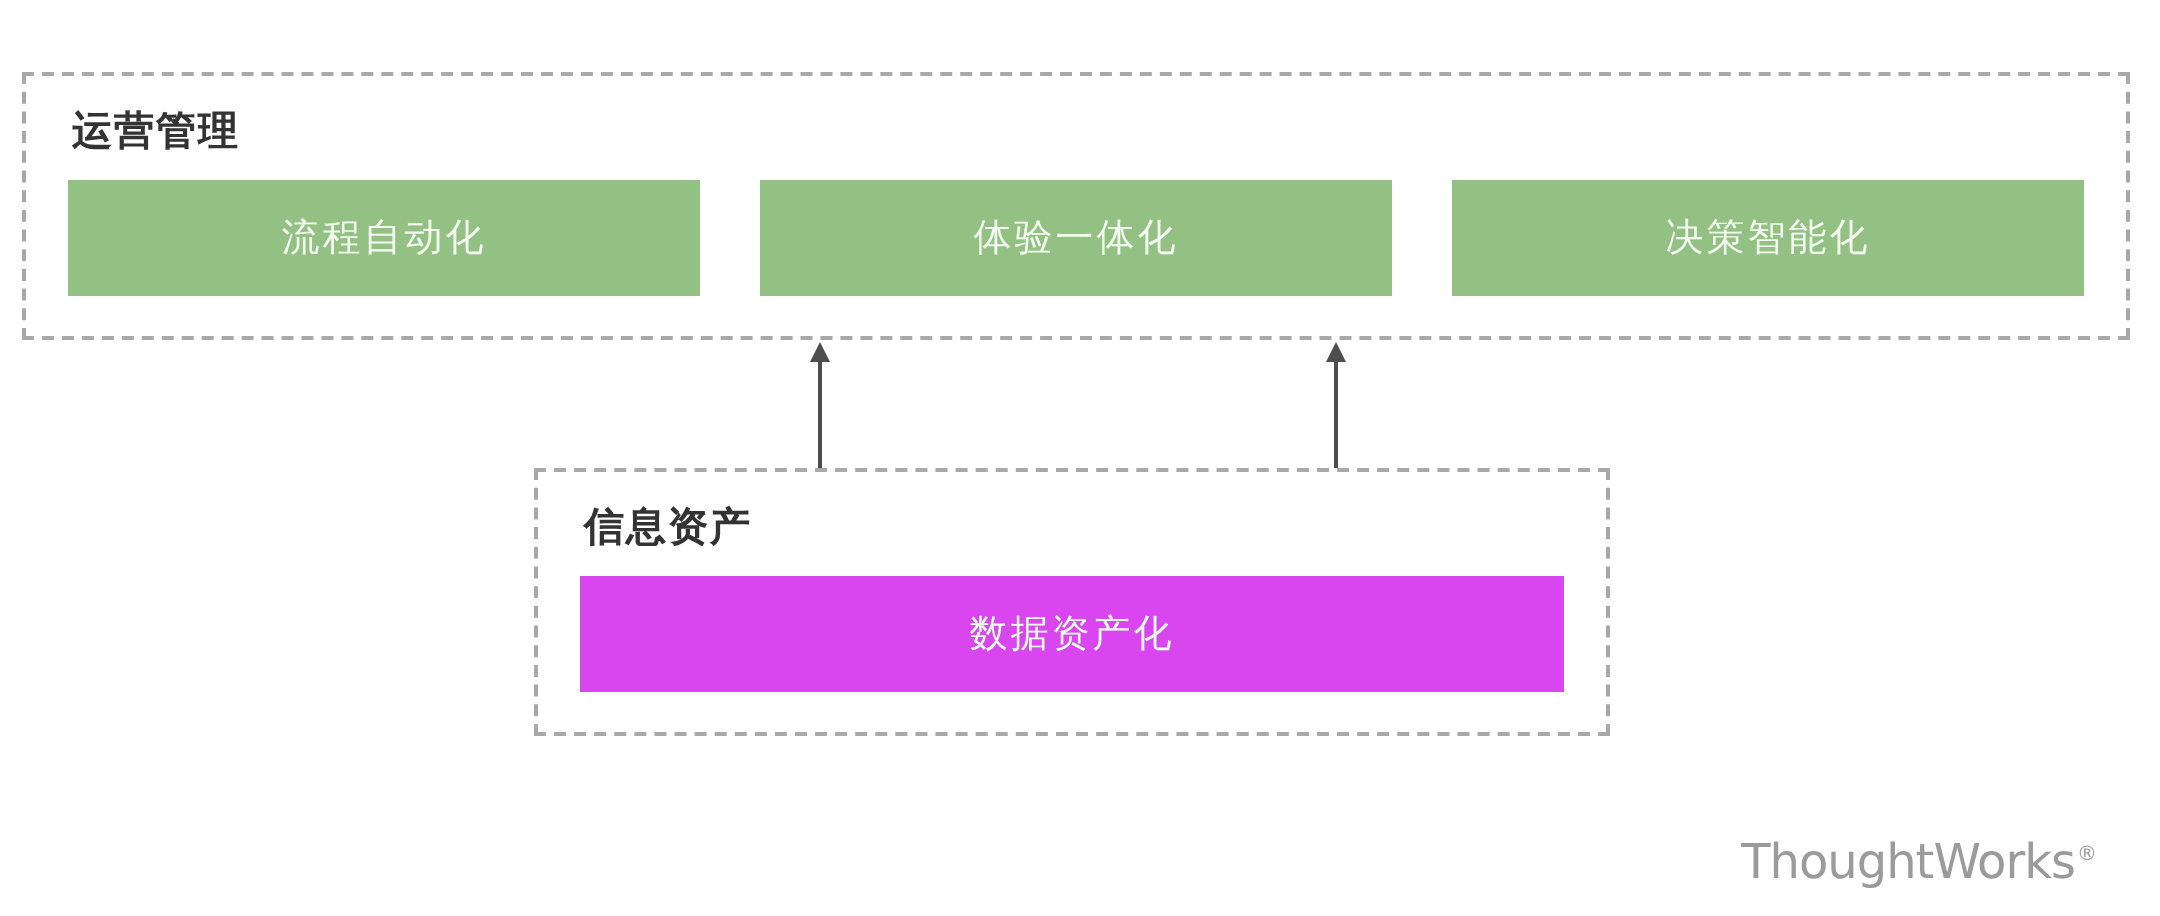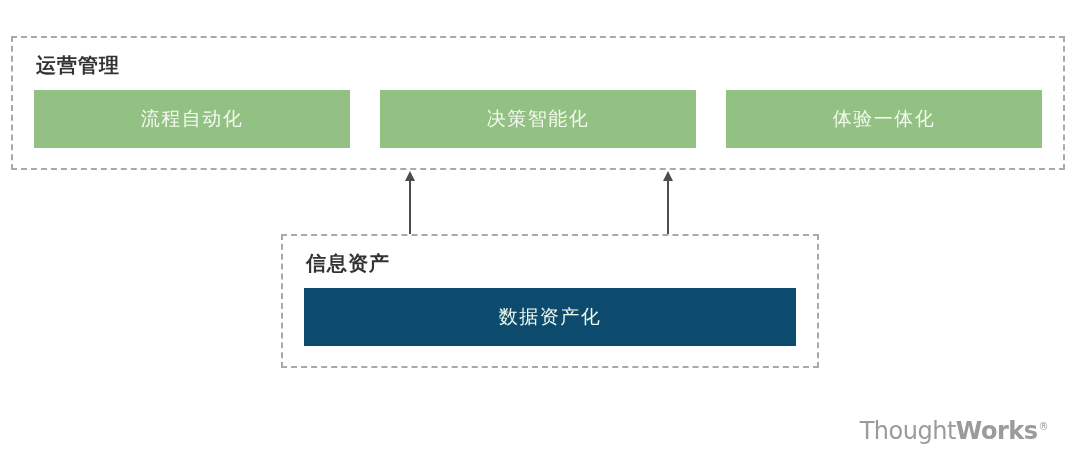--- a/index.html
+++ b/index.html
@@ -22,21 +22,21 @@
     background: #ffffff;
   }
   .group-ops {
     left: 11px;
     top: 36px;
     width: 1054px;
     height: 134px;
     padding: 12px 21px 0 21px;
   }
   .group-info {
-    left: 281px;
+    left: 267px;
     top: 234px;
     width: 538px;
     height: 134px;
     padding: 12px 21px 0 21px;
   }
   .group-title {
     font-size: 20px;
     font-weight: 700;
     color: #333333;
     line-height: 26px;
@@ -51,21 +51,21 @@
     flex: 1 1 0;
     height: 58px;
     display: flex;
     align-items: center;
     justify-content: center;
     font-size: 19px;
     letter-spacing: 1.5px;
     color: #f3faef;
   }
   .node-light { background: #93c184; }
-  .node-dark  { background: #0c4a6e; color: #eefaee; }
+  .node-dark  { background: #d946ef; color: #eefaee; }
   .arrow {
     position: absolute;
     width: 2px;
     background: #4d4d4d;
     top: 180px;
     height: 54px;
   }
   .arrow::before {
     content: "";
     position: absolute;
@@ -82,38 +82,38 @@
   .logo {
     position: absolute;
     right: 32px;
     bottom: 13px;
     font-size: 24px;
     color: #9b9b9b;
     letter-spacing: -0.5px;
     white-space: nowrap;
   }
   .logo .bold { font-weight: 400; }
-  .logo .reg  { font-weight: 700; }
+  .logo .reg  { font-weight: 400; }
   .logo .rmark {
     font-size: 10px;
     vertical-align: super;
     margin-left: 1px;
   }
 </style>
 </head>
 <body>
 
 <div class="canvas">
 
   <div class="group-box group-ops">
     <div class="group-title">运营管理</div>
     <div class="box-row">
       <div class="node node-light">流程自动化</div>
+      <div class="node node-light">体验一体化</div>
       <div class="node node-light">决策智能化</div>
-      <div class="node node-light">体验一体化</div>
     </div>
   </div>
 
   <div class="arrow arrow-left"></div>
   <div class="arrow arrow-right"></div>
 
   <div class="group-box group-info">
     <div class="group-title">信息资产</div>
     <div class="box-row">
       <div class="node node-dark">数据资产化</div>

